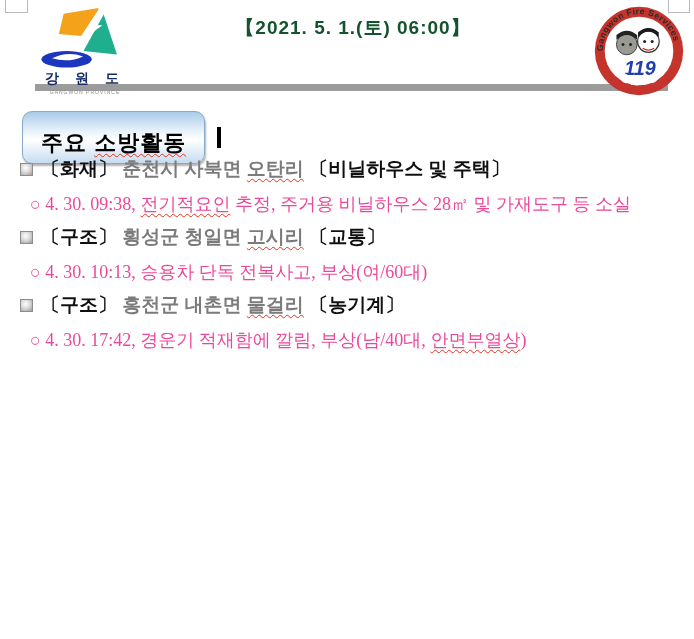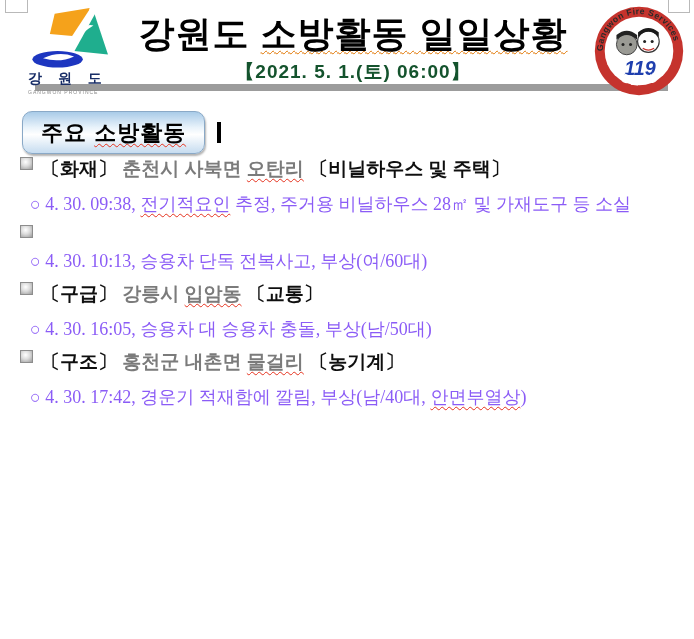--- a/index.html
+++ b/index.html
@@ -8,55 +8,55 @@
     position:relative; width:694px; height:639px; background:#ffffff;
     font-family:"Liberation Sans","DejaVu Sans",sans-serif; overflow:hidden;
   }
 
   
   .corner { position:absolute; top:0; height:13px; }
   .corner-left  { left:5px;  width:23px; border-left:1px solid #b9b9b9; border-right:1px solid #b9b9b9; border-bottom:1px solid #b9b9b9; }
   .corner-right { left:668px; width:22px; border-left:1px solid #b9b9b9; border-right:1px solid #b9b9b9; border-bottom:1px solid #b9b9b9; }
 
   
-  .logo-left { position:absolute; left:28px; top:6px; width:114px; z-index:2; }
+  .logo-left { position:absolute; left:28px; top:6px; width:114px; text-align:center; z-index:2; }
   .logo-left .logo-label { font-size:14px; font-weight:800; color:#172c66; letter-spacing:6px; margin-top:-2px; }
   .logo-left .logo-sublabel { font-size:5px; color:#8a8a8a; letter-spacing:1px; margin-top:1px; }
 
   .title-block { position:absolute; left:128px; top:12px; width:450px; text-align:center; }
   .page-title { font-size:36px; font-weight:800; color:#000; letter-spacing:1px; line-height:44px; white-space:nowrap; }
   .report-datetime { margin-top:3px; font-size:19px; font-weight:700; color:#14532d; letter-spacing:1px; }
 
   .logo-right { position:absolute; right:8px; top:4px; z-index:2; }
 
   .gray-bar { position:absolute; top:84px; left:35px; width:633px; height:7px; background:#9c9c9c; z-index:1; }
 
   
   .section-row { position:absolute; top:111px; left:22px; display:flex; align-items:center; }
   .section-badge {
-    display:inline-block; padding:6px 18px 5px 18px;
+    display:inline-block; padding:16px 18px 5px 18px;
     font-size:22px; font-weight:800; color:#000; letter-spacing:1px;
     border:1px solid #8aa9c7; border-radius:10px;
     background:linear-gradient(180deg,#a9cbe8 0%,#e9f3fb 38%,#ffffff 55%,#c6dcf0 100%);
     box-shadow:1px 2px 2px rgba(0,0,0,0.3);
   }
   .section-cursor { display:inline-block; width:4px; height:21px; background:#000; margin-left:12px; }
 
   
   .incident-list { position:absolute; top:157px; left:20px; right:8px; }
   .incident { margin-bottom:9px; }
-  .inc-header { display:flex; gap:8px; font-size:19px; font-weight:800; color:#0f0f0f; line-height:24px; white-space:nowrap; }
+  .inc-header { display:flex; align-items:center; gap:8px; font-size:19px; font-weight:800; color:#0f0f0f; line-height:24px; white-space:nowrap; }
   .bullet-square {
     flex:0 0 auto; width:13px; height:13px;
     border:1px solid #8d8d8d;
     background:radial-gradient(circle at 42% 36%, #ffffff 0%, #dcdcdc 45%, #9b9b9b 100%);
   }
   .inc-detail {
     margin:11px 0 0 10px; font-family:"Liberation Serif","DejaVu Serif",serif;
-    font-size:18px; color:#8b5cf6; line-height:24px; white-space:nowrap;
+    font-size:18px; color:#ec4899; line-height:24px; white-space:nowrap;
   }
   .loc { color:#7b7b7b; }
   .wavy  { text-decoration:underline wavy #e5321e; text-decoration-thickness:1px; text-underline-offset:3px; }
   .owavy { text-decoration:underline wavy #e07400; text-decoration-thickness:1px; text-underline-offset:4px; }
 </style>
 </head>
 <body>
 
 <div class="page">
 
@@ -72,21 +72,20 @@
       <path d="M63,2 L71,2 L45,49 L36,43 Z" fill="#ffffff"></path>
       <path d="M48,26 Q58,18 66,20 Q56,26 50,34 Z" fill="#ffffff"></path>
       <ellipse cx="29" cy="55" rx="26" ry="8.5" fill="#1d36c0"></ellipse>
       <path d="M14,54 Q30,46 46,52 Q31,59 14,54 Z" fill="#ffffff"></path>
     </svg>
     <div class="logo-label">강 원 도</div>
     <div class="logo-sublabel">GANGWON PROVINCE</div>
   </div>
 
   <div class="title-block">
-    <div class="page-title"><span>강원도 </span><span class="owavy">소방활동 일일상황</span></div>
     <div class="report-datetime">【2021. 5. 1.(토) 06:00】</div>
   </div>
 
   <div class="logo-right">
     <svg width="94" height="94" viewBox="0 0 100 100">
       <circle cx="50" cy="50" r="47" fill="#c5332d"></circle>
       <circle cx="50" cy="50" r="36.5" fill="#ffffff"></circle>
       <path id="emblem-arc-top" d="M 13,60 A 38.5,38.5 0 1 1 87,60" fill="none"></path>
       <text font-size="9.2" font-weight="bold" fill="#2a2a2a" letter-spacing="0.5">
         <textPath xlink:href="#emblem-arc-top" href="#emblem-arc-top" startOffset="7%">Gangwon Fire Services</textPath>
@@ -119,32 +118,26 @@
     <div class="inc-header">
       <span class="bullet-square"></span>
       <span class="inc-header-text"><span>〔화재〕 </span><span class="loc">춘천시 사북면 </span><span class="loc wavy">오탄리</span><span class="loc"> </span><span>〔비닐하우스 및 주택〕</span></span>
     </div>
     <div class="inc-detail"><span>○ 4. 30. 09:38, </span><span class="wavy">전기적요인</span><span> 추정, 주거용 비닐하우스 28㎡ 및 가재도구 등 소실</span></div>
   </div>
 
   <div class="incident">
     <div class="inc-header">
       <span class="bullet-square"></span>
+      <span class="inc-header-text"><span>〔구조〕 </span><span class="loc">횡성군 청일면 </span><span class="loc wavy">고시리</span><span class="loc"> </span><span>〔교통〕</span></span>
     </div>
     <div class="inc-detail"><span>○ 4. 30. 10:13, 승용차 단독 전복사고, 부상(여/60대)</span></div>
   </div>
 
 
-  <div class="incident">
-    <div class="inc-header">
-      <span class="bullet-square"></span>
-      <span class="inc-header-text"><span>〔구급〕 </span><span class="loc">강릉시 </span><span class="loc wavy">입암동</span><span class="loc"> </span><span>〔교통〕</span></span>
-    </div>
-    <div class="inc-detail"><span>○ 4. 30. 16:05, 승용차 대 승용차 충돌, 부상(남/50대)</span></div>
-  </div>
 
   <div class="incident">
     <div class="inc-header">
       <span class="bullet-square"></span>
       <span class="inc-header-text"><span>〔구조〕 </span><span class="loc">홍천군 내촌면 </span><span class="loc wavy">물걸리</span><span class="loc"> </span><span>〔농기계〕</span></span>
     </div>
     <div class="inc-detail"><span>○ 4. 30. 17:42, 경운기 적재함에 깔림, 부상(남/40대, </span><span class="wavy">안면부열상</span><span>)</span></div>
   </div>
 
   <div class="incident">

